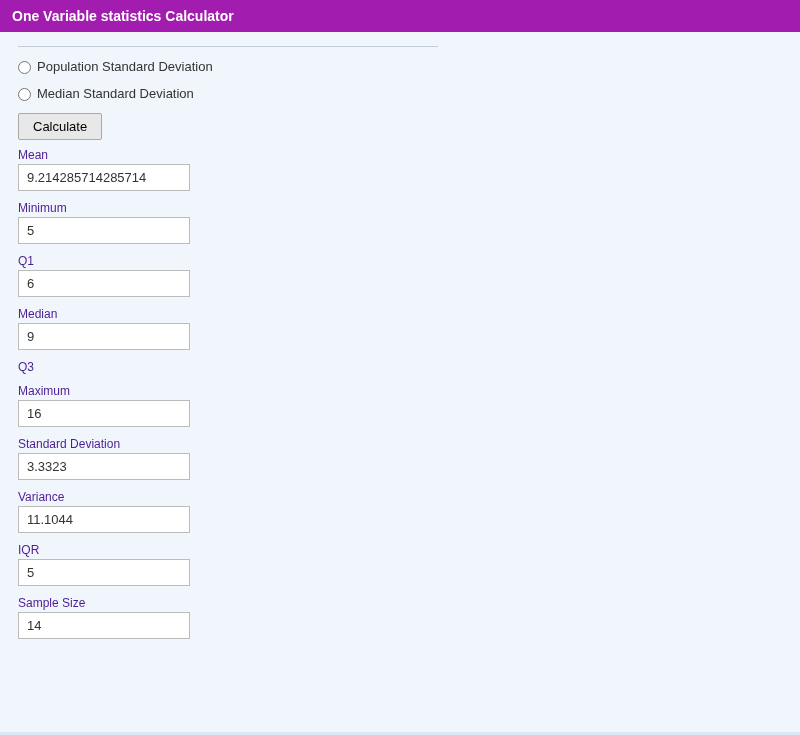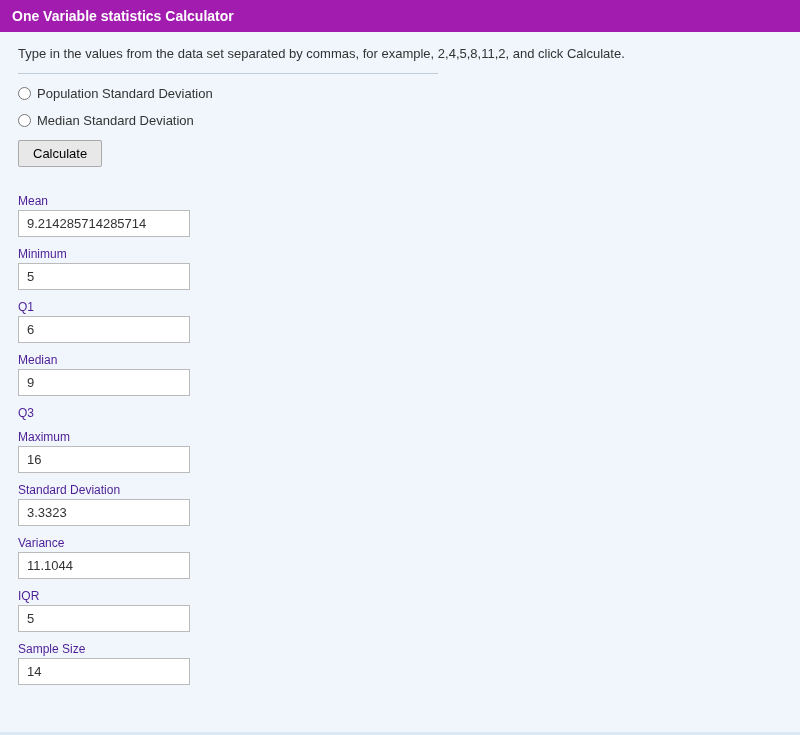--- a/index.html
+++ b/index.html
@@ -45,39 +45,39 @@
       margin-bottom: 12px;
       outline: none;
     }
 
     .radio-group {
       margin-bottom: 12px;
     }
 
     .radio-option {
       display: flex;
-      align-items: center;
+      align-items: flex-end;
       margin-bottom: 3px;
       font-size: 13px;
       color: #333;
       margin-top: 12px;
     }
 
     .radio-option input[type="radio"] {
       margin-right: 6px;
       accent-color: #1a6aad;
     }
 
     .calc-button {
       background-color: #e8e8e8;
       border: 1px solid #aaa;
       padding: 5px 14px;
       font-size: 13px;
       cursor: pointer;
-      margin-bottom: 27px;
+      margin-bottom: 8px;
       border-radius: 2px;
     }
 
     .result-group {
       margin-bottom: 10px;
     }
 
     .result-label {
       font-size: 12px;
       color: #4c1d95;
@@ -103,21 +103,20 @@
   </style>
 </head>
 <body>
 
 <div class="title-bar">
   <span>One Variable statistics Calculator</span>
 </div>
 
 <div class="main-container">
 
-  <p class="instruction">Type in the values from the data set separated by commas, for example, 2,4,5,8,11,2, and click Calculate.</p>
 
 
   <hr class="divider">
 
   <div class="radio-group">
     <label class="radio-option">
       <input type="radio" name="std_type" style="">
       <span>Population Standard Deviation</span>
     </label>
     <label class="radio-option">

